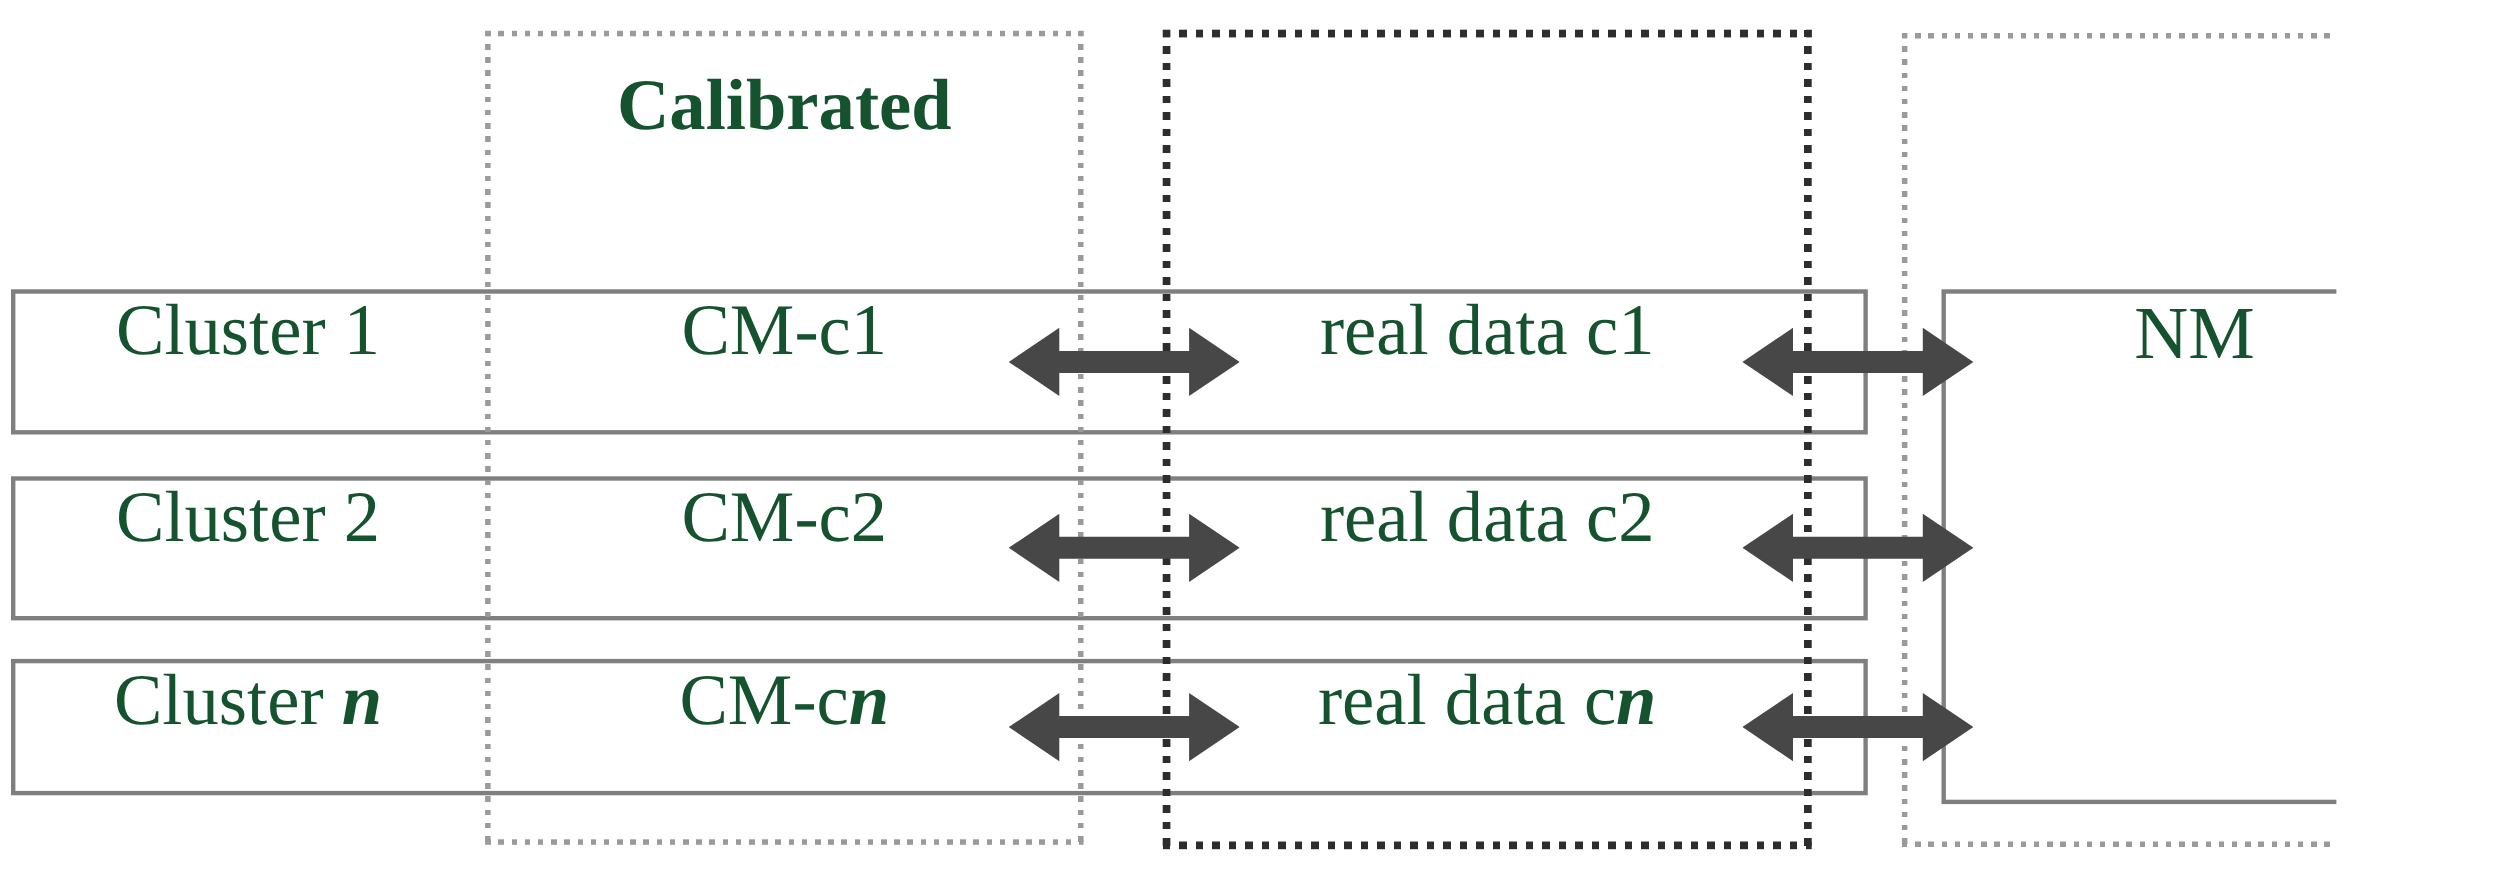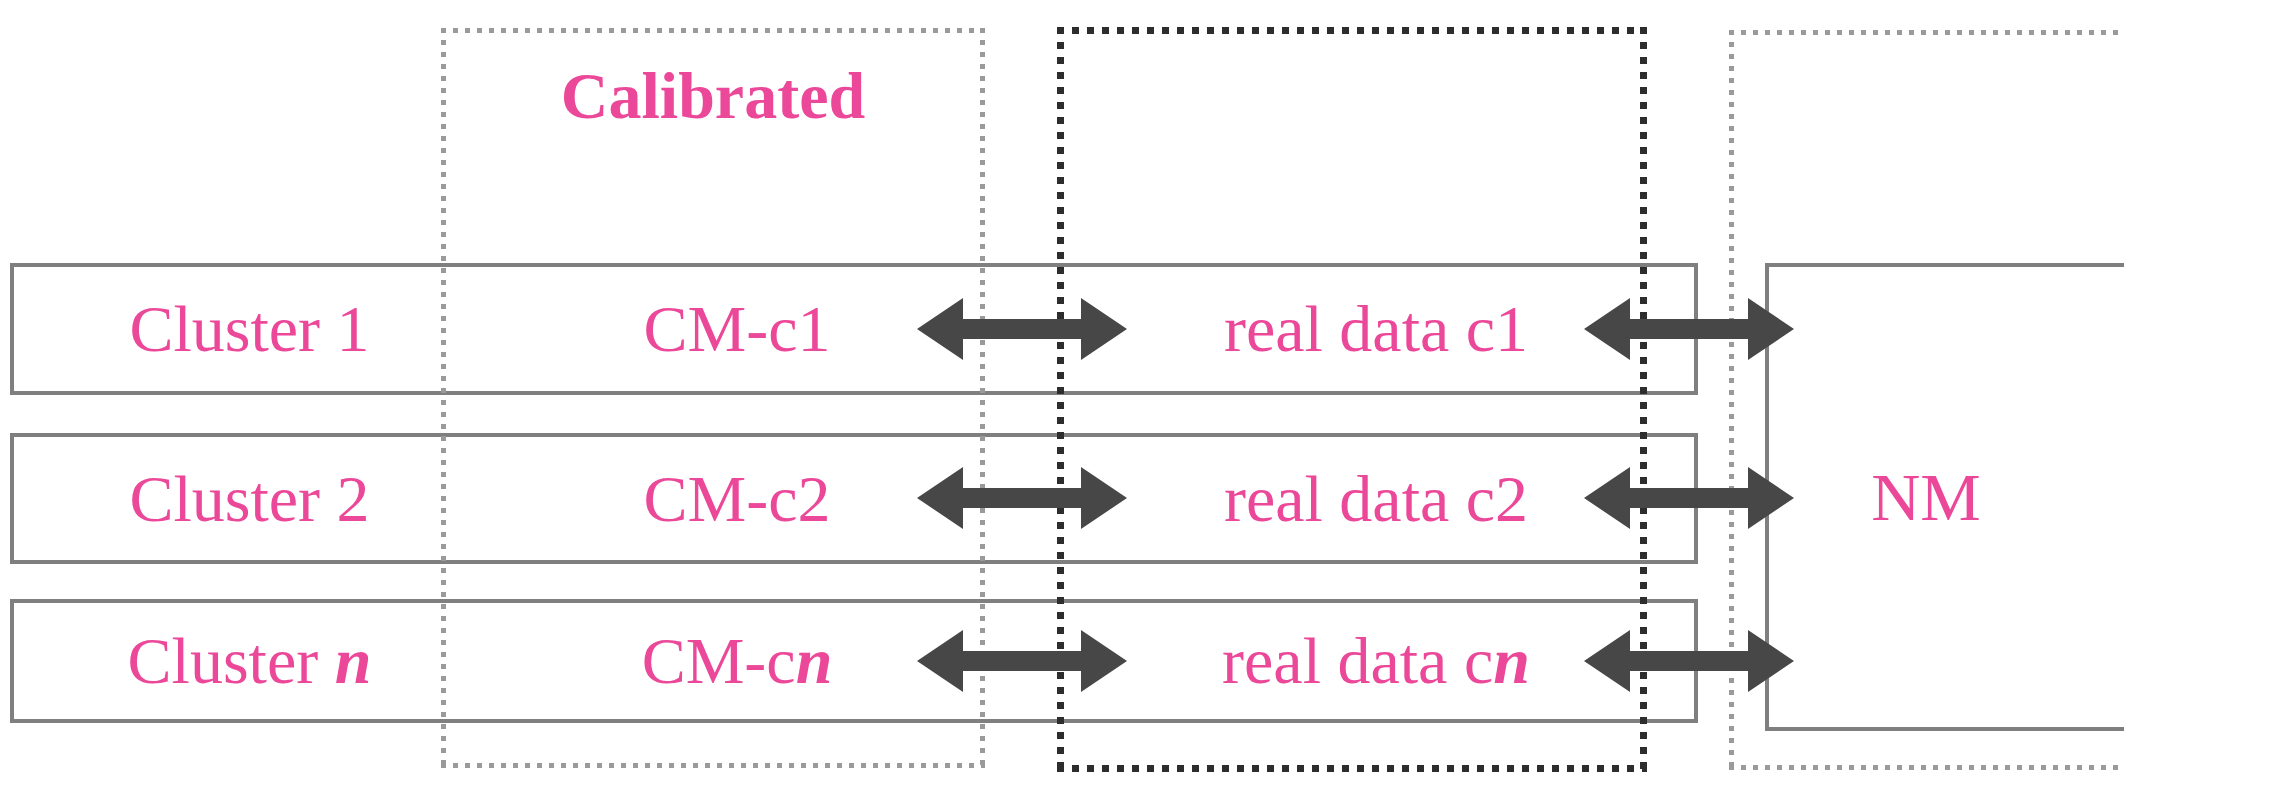--- a/index.html
+++ b/index.html
@@ -6,21 +6,21 @@
     margin: 0;
     padding: 0;
     background: #ffffff;
   }
   .canvas {
     position: relative;
     width: 2124px;
     height: 797px;
     background: #ffffff;
     font-family: "Liberation Serif", "DejaVu Serif", serif;
-    color: #ec4899;
+    color: #14532d;
     overflow: hidden;
   }
   
   .solidbox {
     position: absolute;
     border: 4px solid #7f7f7f;
     background: #ffffff;
     box-sizing: border-box;
     z-index: 1;
   }
@@ -48,25 +48,23 @@
     text-align: center;
     font-weight: bold;
     font-size: 66px;
     line-height: 92px;
     white-space: nowrap;
   }
   .cell {
     position: absolute;
     z-index: 3;
     display: flex;
-    align-items: center;
     justify-content: center;
     font-size: 66px;
     white-space: pre;
-    padding-left: 24px;
   }
   .nm-label { font-size: 68px; }
   .var { font-style: italic; font-weight: bold; }
   .arrow {
     position: absolute;
     z-index: 4;
     width: 210px;
     height: 64px;
   }
   .arrow polygon { fill: #474747; }
@@ -110,21 +108,21 @@
   <div class="cell" style="left:1057px; top:263px; width:590px; height:132px;"><span>real data c</span><span class="idx">1</span></div>
 
   <div class="cell" style="left:10px; top:433px; width:431px; height:131px;"><span>Cluster </span><span class="idx">2</span></div>
   <div class="cell" style="left:441px; top:433px; width:544px; height:131px;"><span>CM-c</span><span class="idx">2</span></div>
   <div class="cell" style="left:1057px; top:433px; width:590px; height:131px;"><span>real data c</span><span class="idx">2</span></div>
 
   <div class="cell" style="left:10px; top:599px; width:431px; height:124px;"><span>Cluster </span><span class="idx var">n</span></div>
   <div class="cell" style="left:441px; top:599px; width:544px; height:124px;"><span>CM-c</span><span class="idx var">n</span></div>
   <div class="cell" style="left:1057px; top:599px; width:590px; height:124px;"><span>real data c</span><span class="idx var">n</span></div>
 
-  <div class="cell nm-label" style="left:1666px; top:263px; width:472px; height:468px;"><span>NM</span></div>
+  <div class="cell nm-label" style="left:1759px; top:263px; width:472px; height:468px;"><span>NM</span></div>
 
   <svg class="arrow" style="left:917px; top:297px;" viewBox="0 0 210 64">
       <polygon points="0,32 46,1 46,22 164,22 164,1 210,32 164,63 164,42 46,42 46,63"></polygon>
     </svg>
   <svg class="arrow" style="left:917px; top:466px;" viewBox="0 0 210 64">
       <polygon points="0,32 46,1 46,22 164,22 164,1 210,32 164,63 164,42 46,42 46,63"></polygon>
     </svg>
   <svg class="arrow" style="left:917px; top:629px;" viewBox="0 0 210 64">
       <polygon points="0,32 46,1 46,22 164,22 164,1 210,32 164,63 164,42 46,42 46,63"></polygon>
     </svg>

